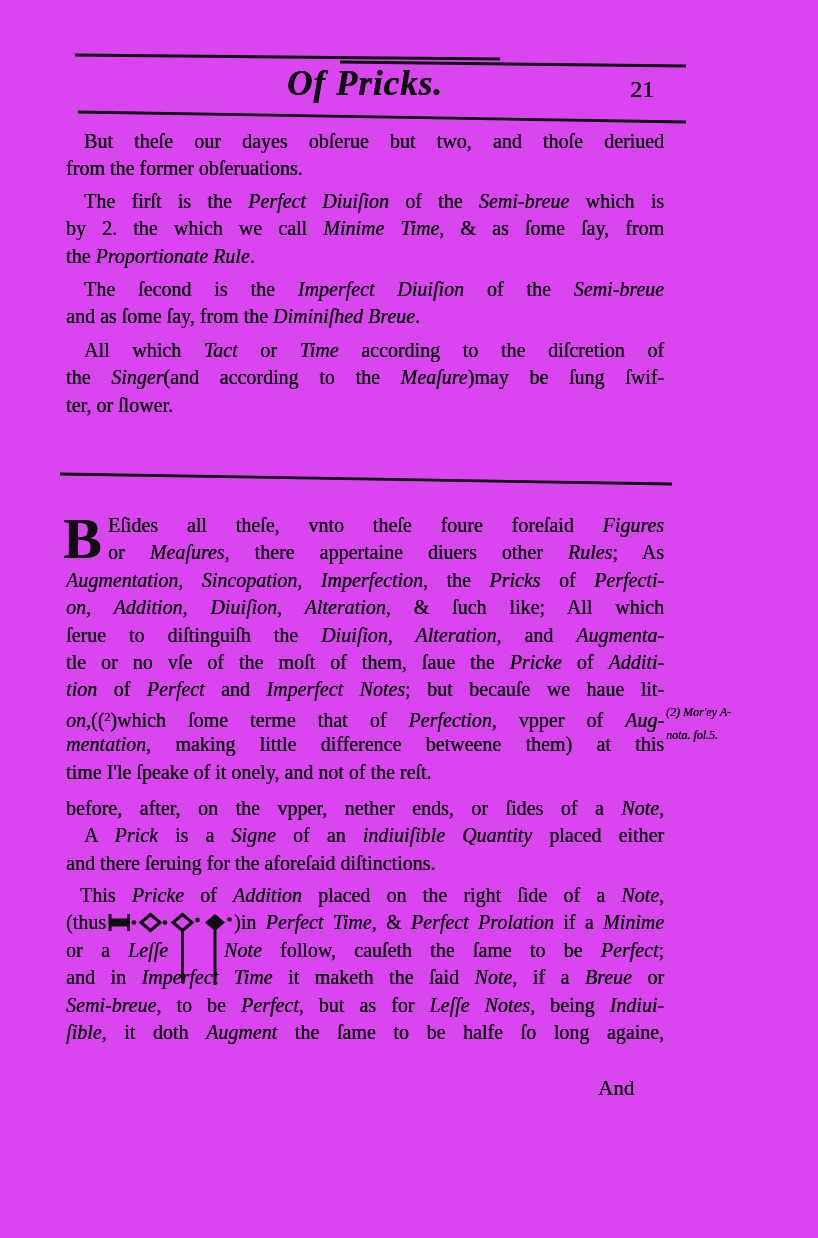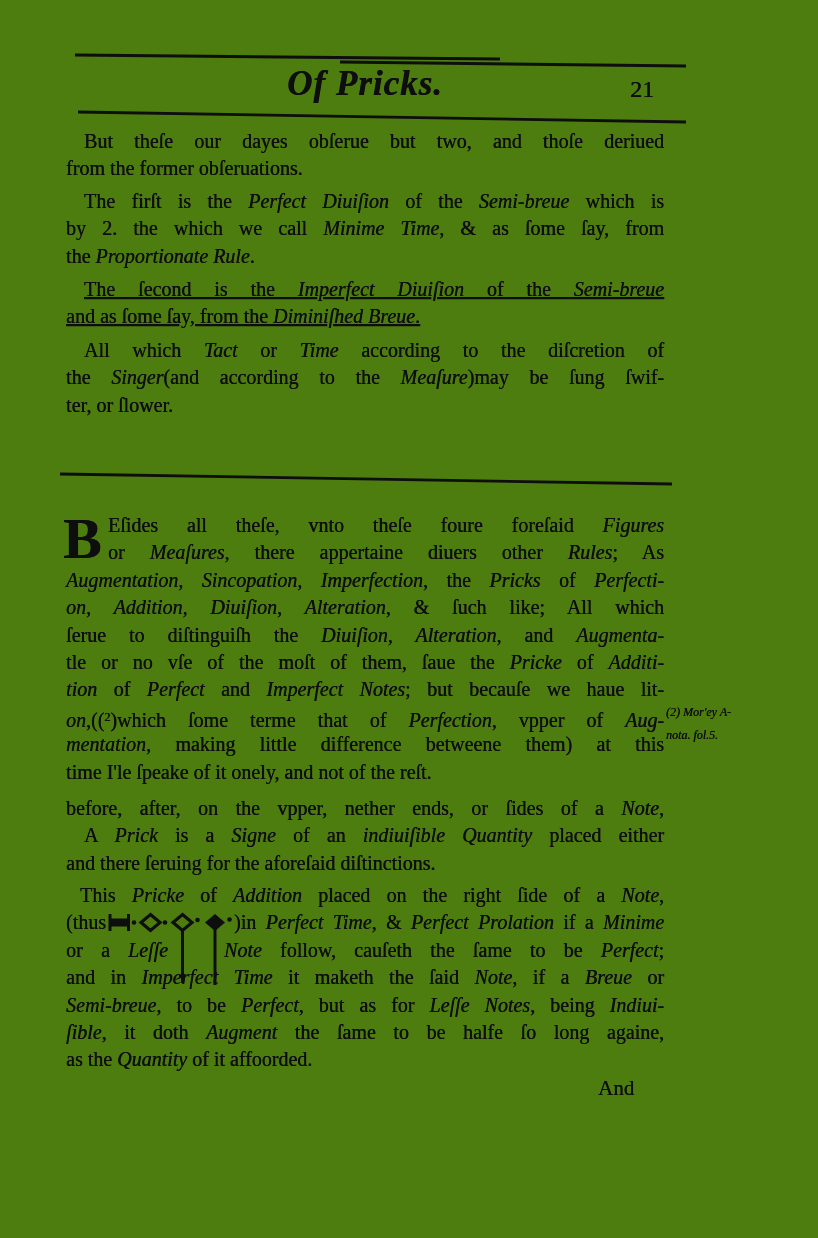--- a/index.html
+++ b/index.html
@@ -1,17 +1,17 @@
 <!DOCTYPE html>
 <html><head>
 <meta charset="utf-8">
 <style>
   html,body{margin:0;padding:0;background:#e8e8e8;}
   .page{
-    position:relative;width:818px;height:1238px;background:#4d7c0f;
+    position:relative;width:818px;height:1238px;background:#d946ef;
     font-family:"Liberation Serif","DejaVu Serif",serif;color:#0e0e0e;
     overflow:hidden;margin:0 auto;
   }
   .inkline{stroke:#0e0e0e;fill:none;}
   #title{
     position:absolute;left:66px;top:64px;width:598px;text-align:center;
     font-style:italic;font-weight:bold;font-size:35px;letter-spacing:1px;
     text-shadow:0.4px 0.3px 0 currentColor;
   }
   #pagenum{
@@ -65,21 +65,21 @@
   <div id="sec1" class="col">
       <div class="para">
         <div class="line jl" style="padding-left: 18px;"><span>But theſe our dayes obſerue but two, and thoſe deriued</span></div>
         <div class="line"><span>from the former obſeruations.</span></div>
       </div>
       <div class="para" style="margin-top: 5px;">
         <div class="line jl" style="padding-left: 18px;"><span>The firſt is the </span><span class="it">Perfect Diuiſion</span><span> of the </span><span class="it">Semi-breue</span><span> which is</span></div>
         <div class="line jl"><span>by 2. the which we call </span><span class="it">Minime Time</span><span>, &amp; as ſome ſay, from</span></div>
         <div class="line"><span>the </span><span class="it">Proportionate Rule</span><span>.</span></div>
       </div>
-      <div class="para" style="margin-top: 6px; text-decoration: underline;">
+      <div class="para" style="margin-top: 6px;">
         <div class="line jl" style="padding-left: 18px;"><span>The ſecond is the </span><span class="it">Imperfect Diuiſion</span><span> of the </span><span class="it">Semi-breue</span></div>
         <div class="line"><span>and as ſome ſay, from the </span><span class="it">Diminiſhed Breue</span><span>.</span></div>
       </div>
       <div class="para" style="margin-top: 6px;">
         <div class="line jl" style="padding-left: 18px;"><span>All which </span><span class="it">Tact</span><span> or </span><span class="it">Time</span><span> according to the diſcretion of</span></div>
         <div class="line jl"><span>the </span><span class="it">Singer</span><span>(and according to the </span><span class="it">Meaſure</span><span>)may be ſung ſwif-</span></div>
         <div class="line"><span>ter, or ſlower.</span></div>
       </div>
     </div>
 
@@ -120,21 +120,20 @@
               <circle cx="25.5" cy="7" r="2.3" fill="#0e0e0e"></circle>
             </svg></span><span class="note"><svg width="27" height="19" viewBox="0 0 27 19">
               <polygon points="10,1 20,9.5 10,18 0,9.5" fill="#0e0e0e"></polygon>
               <rect x="8.5" y="16" width="3" height="56" fill="#0e0e0e"></rect>
               <circle cx="24.5" cy="6.5" r="2.3" fill="#0e0e0e"></circle>
             </svg></span><span>)in </span><span class="it">Perfect Time</span><span>, &amp; </span><span class="it">Perfect Prolation</span><span> if a </span><span class="it">Minime</span></div>
         <div class="line jl"><span>or a </span><span class="it">Leſſe</span><span class="gap" style="width: 56px;"></span><span class="it">Note</span><span> follow, cauſeth the ſame to be </span><span class="it">Perfect</span><span>;</span></div>
         <div class="line jl"><span>and in </span><span class="it">Imperfect Time</span><span> it maketh the ſaid </span><span class="it">Note</span><span>, if a </span><span class="it">Breue</span><span> or</span></div>
         <div class="line jl"><span class="it">Semi-breue</span><span>, to be </span><span class="it">Perfect</span><span>, but as for </span><span class="it">Leſſe Notes</span><span>, being </span><span class="it">Indiui-</span></div>
         <div class="line jl"><span class="it">ſible</span><span>, it doth </span><span class="it">Augment</span><span> the ſame to be halfe ſo long againe,</span></div>
-        <div class="line"><span>as the </span><span class="it">Quantity</span><span> of it affoorded.</span></div>
       </div>
     </div>
 
   <div id="marginnote">
       <div>(2) Mor'ey A-</div>
       <div>nota. fol.5.</div>
     </div>
 
   <div id="catchword">And</div>
 

